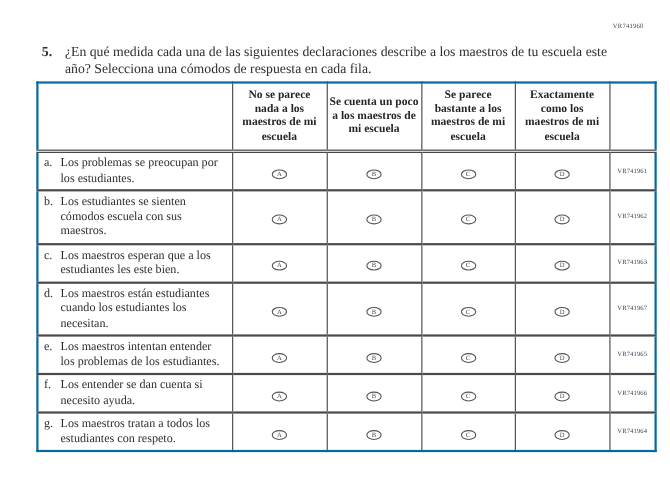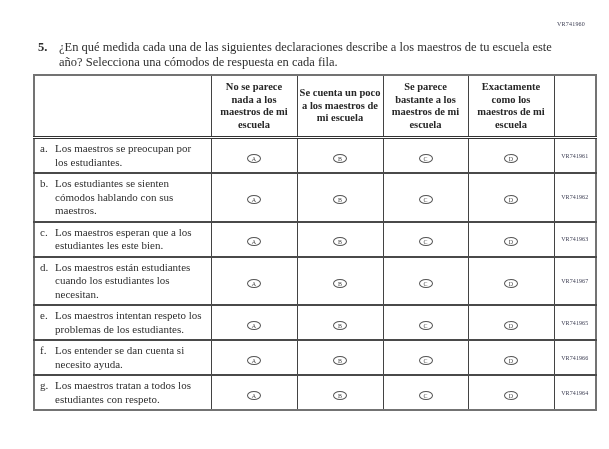--- a/index.html
+++ b/index.html
@@ -44,21 +44,21 @@
     table-layout: fixed;
   }
   table.survey col.c-stmt { width: 177px; }
   table.survey col.c-opt  { width: 86px; }
   table.survey col.c-opt3 { width: 85px; }
   table.survey col.c-code { width: 42px; }
   table.survey th, table.survey td {
     border: 1px solid #434343;
     vertical-align: middle;
   }
-  table.survey { border: 2px solid #737373; }
+  table.survey { border: 2px solid #0369a1; }
   table.survey thead th {
     border-bottom: 3px double #333333;
     font-size: 10.5px;
     line-height: 12.5px;
     font-weight: bold;
     text-align: center;
     padding: 5px 2px;
     height: 58px;
     color: #262626;
   }
@@ -120,34 +120,34 @@
       <th>Se parece bastante a los maestros de mi escuela</th>
       <th>Exactamente como los maestros de mi escuela</th>
       <th></th>
     </tr>
   </thead>
   <tbody>
     <tr>
       <td class="stmt">
           <span class="stmt-inner">
             <span class="stmt-label">a.</span>
-            <span class="stmt-text">Los maestros se preocupan por los estudiantes.</span>
+            <span class="stmt-text">Los problemas se preocupan por los estudiantes.</span>
           </span>
         </td>
       <td class="opt"><span class="bubble">A</span></td>
       <td class="opt"><span class="bubble">B</span></td>
       <td class="opt"><span class="bubble">C</span></td>
       <td class="opt"><span class="bubble">D</span></td>
       <td class="code">VR741961</td>
     </tr>
     <tr>
       <td class="stmt">
           <span class="stmt-inner">
             <span class="stmt-label">b.</span>
-            <span class="stmt-text">Los estudiantes se sienten cómodos hablando con sus maestros.</span>
+            <span class="stmt-text">Los estudiantes se sienten cómodos escuela con sus maestros.</span>
           </span>
         </td>
       <td class="opt"><span class="bubble">A</span></td>
       <td class="opt"><span class="bubble">B</span></td>
       <td class="opt"><span class="bubble">C</span></td>
       <td class="opt"><span class="bubble">D</span></td>
       <td class="code">VR741962</td>
     </tr>
     <tr>
       <td class="stmt">
@@ -172,21 +172,21 @@
       <td class="opt"><span class="bubble">A</span></td>
       <td class="opt"><span class="bubble">B</span></td>
       <td class="opt"><span class="bubble">C</span></td>
       <td class="opt"><span class="bubble">D</span></td>
       <td class="code">VR741967</td>
     </tr>
     <tr>
       <td class="stmt">
           <span class="stmt-inner">
             <span class="stmt-label">e.</span>
-            <span class="stmt-text">Los maestros intentan respeto los problemas de los estudiantes.</span>
+            <span class="stmt-text">Los maestros intentan entender los problemas de los estudiantes.</span>
           </span>
         </td>
       <td class="opt"><span class="bubble">A</span></td>
       <td class="opt"><span class="bubble">B</span></td>
       <td class="opt"><span class="bubble">C</span></td>
       <td class="opt"><span class="bubble">D</span></td>
       <td class="code">VR741965</td>
     </tr>
     <tr>
       <td class="stmt">

